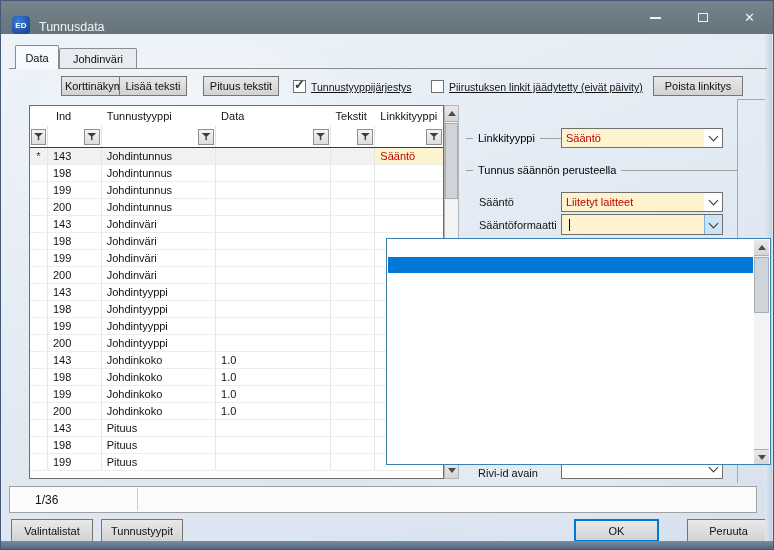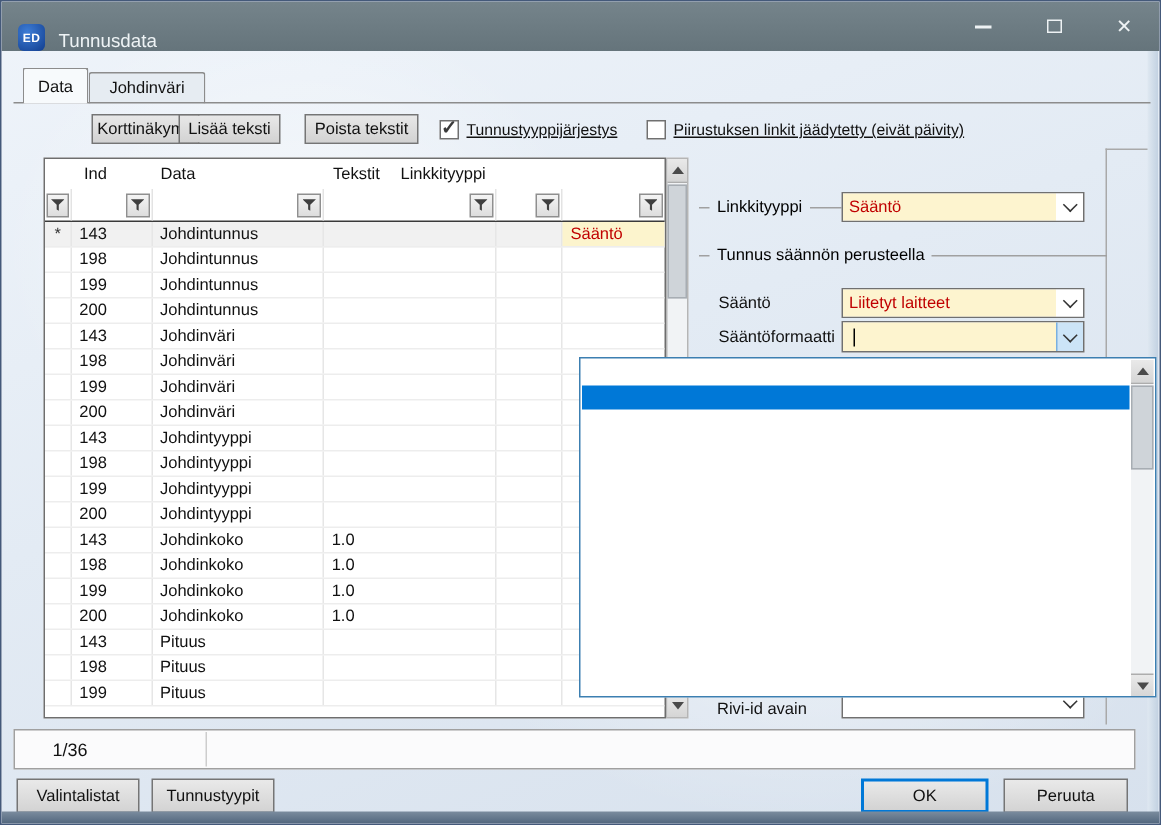--- a/index.html
+++ b/index.html
@@ -109,21 +109,21 @@
   
   .statusbar { position:absolute; left:8px; top:485px; width:748px; height:27px; background:#fbfbfc;
     border:1px solid #a0a0a0; display:flex; align-items:center; }
   .statusbar .cellline { position:absolute; left:127px; top:1px; bottom:1px; width:1px; background:#cdcdcd; }
   .status-text { margin-left:25px; font-size:12px; }
   .fbtn { position:absolute; top:518px; height:23px; background:linear-gradient(#e9e9e9,#d3d3d3);
     border:1px solid #757575; display:flex; align-items:center; justify-content:center; font-size:11px; }
   #btn-valinta { left:10px; width:82px; }
   #btn-tunnus { left:100px; width:82px; }
   #btn-ok { left:573px; width:85px; border:2px solid #0078d7; }
-  #btn-peruuta { left:668px; width:83px; }
+  #btn-peruuta { left:686px; width:83px; }
   
   .edge-right { position:absolute; right:1px; top:33px; width:7px; height:509px;
     background:linear-gradient(90deg,#dfe8f1,#c3d2e2); }
   .edge-bottom { position:absolute; left:0; bottom:0; width:100%; height:8px;
     background:linear-gradient(#7b8c9e,#52677e); }
 </style>
 </head>
 <body>
 
 <div id="win">
@@ -143,32 +143,34 @@
         </div>
     </div>
   </div>
 
   <div class="tab active" id="tab-data">Data</div>
   <div class="tab" id="tab-list">Johdinväri</div>
   <div class="tab-line"></div>
 
   <div class="btn" id="btn-kortti">Korttinäkymä</div>
   <div class="btn" id="btn-lisaa">Lisää teksti</div>
-  <div class="btn" id="btn-poista">Poista tekstit</div>
+  <div class="btn" id="btn-poista">Pituus tekstit</div>
   <div class="checkbox" id="cb1">
       <span class="check">✓</span>
     </div>
   <div class="cb-label" id="cb1-label">Tunnustyyppijärjestys</div>
   <div class="checkbox" id="cb2"></div>
   <div class="cb-label" id="cb2-label">Piirustuksen linkit jäädytetty (eivät päivity)</div>
+  <div class="btn" id="btn-poistalink">Poista linkitys</div>
 
   <div class="table">
     <div class="thead">
       <span class="c-sel"></span>
       <span class="c-ind">Ind</span>
+      <span class="c-type">Tunnustyyppi</span>
       <span class="c-data">Data</span>
       <span class="c-tek">Tekstit</span>
       <span class="c-link">Linkkityyppi</span>
     </div>
     <div class="tfilter">
       <span class="fcell first c-sel">
           <span class="funnel-btn">
             <span class="funnel"></span>
           </span>
         </span>

